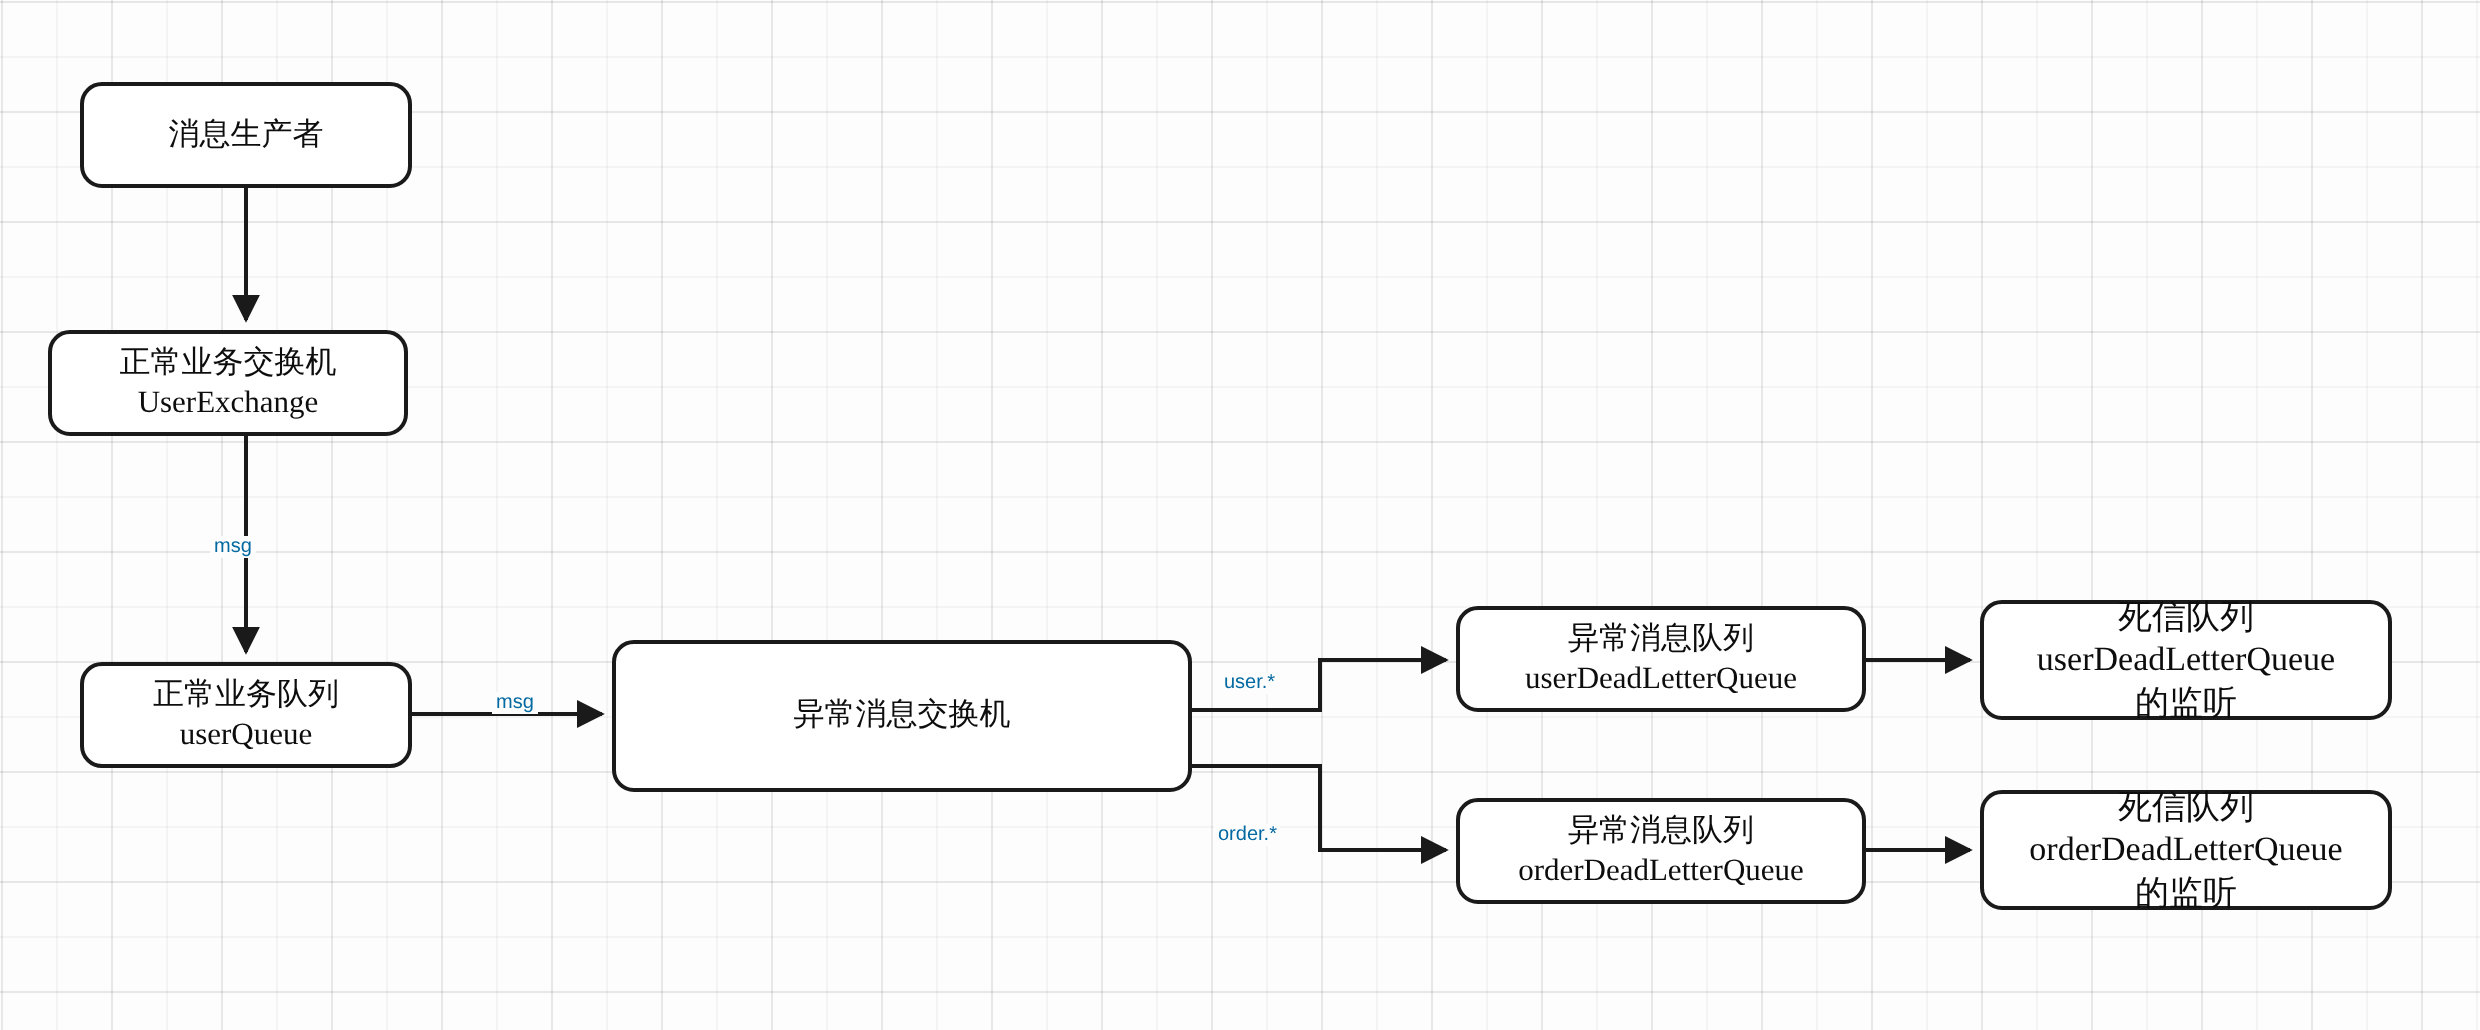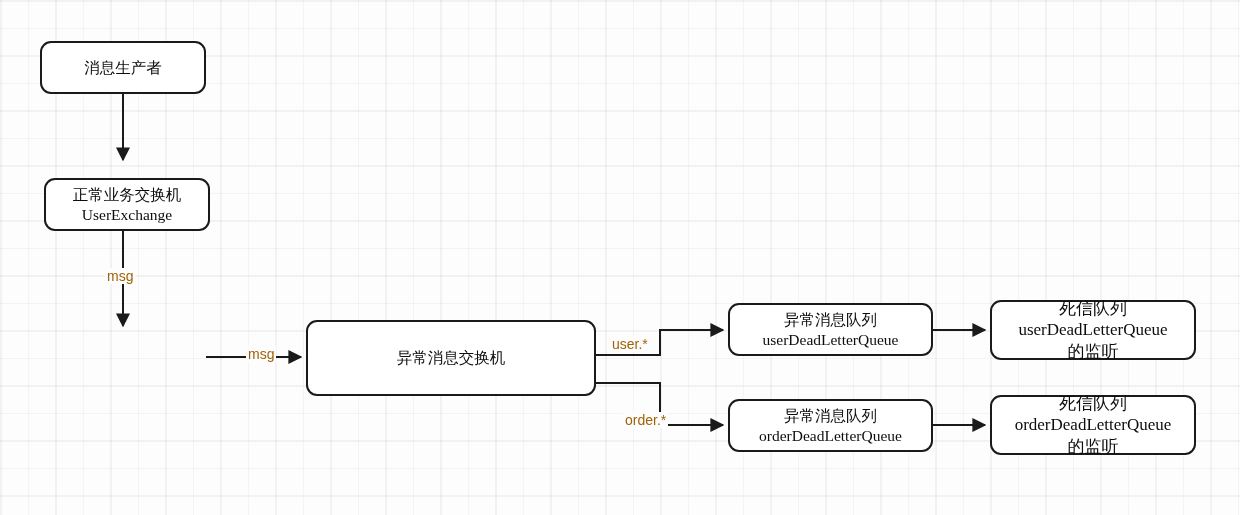--- a/index.html
+++ b/index.html
@@ -61,22 +61,22 @@
   .latin {
     font-size: 15.5px;
     font-family: Liberation Serif, serif;
   }
   .node.small .cjk,
   .node.small .latin {
     font-size: 17px;
   }
   .edge-label {
     position: absolute;
-    font-size: 14px;
-    color: #a16207;
+    font-size: 10px;
+    color: #0369a1;
     background: #fdfdfd;
     padding: 0 2px;
     white-space: nowrap;
     z-index: 3;
   }
 </style>
 </head>
 <body>
 
 <div id="canvas">
@@ -100,25 +100,29 @@
 
     <path d="M 933 330 L 985 330" fill="none" stroke="#1a1a1a" stroke-width="2" marker-end="url(#arrow)"></path>
 
     <path d="M 933 425 L 985 425" fill="none" stroke="#1a1a1a" stroke-width="2" marker-end="url(#arrow)"></path>
   </svg>
 
   <div class="node" style="left:40px; top:41px; width:166px; height:53px;">
     <span class="ln cjk">消息生产者</span>
   </div>
 
-  <div class="node" style="left:44px; top:165px; width:166px; height:53px;margin-top:13px;">
+  <div class="node" style="left:24px; top:165px; width:180px; height:53px;">
     <span class="ln cjk">正常业务交换机</span>
     <span class="ln latin">UserExchange</span>
   </div>
 
+  <div class="node" style="left:40px; top:331px; width:166px; height:53px;">
+    <span class="ln cjk">正常业务队列</span>
+    <span class="ln latin">userQueue</span>
+  </div>
 
   <div class="node" style="left:306px; top:320px; width:290px; height:76px;">
     <span class="ln cjk">异常消息交换机</span>
   </div>
 
   <div class="node" style="left:728px; top:303px; width:205px; height:53px;">
     <span class="ln cjk">异常消息队列</span>
     <span class="ln latin">userDeadLetterQueue</span>
   </div>
 
@@ -138,15 +142,15 @@
     <span class="ln latin">orderDeadLetterQueue</span>
     <span class="ln cjk">的监听</span>
   </div>
 
   <div class="edge-label" style="left:105px; top:268px;">msg</div>
 
   <div class="edge-label" style="left:246px; top:346px;">msg</div>
 
   <div class="edge-label" style="left:610px; top:336px;">user.*</div>
 
-  <div class="edge-label" style="left:607px; top:412px;margin-left:16px;">order.*</div>
+  <div class="edge-label" style="left:607px; top:412px;">order.*</div>
 
 </div>
 
 </body></html>

